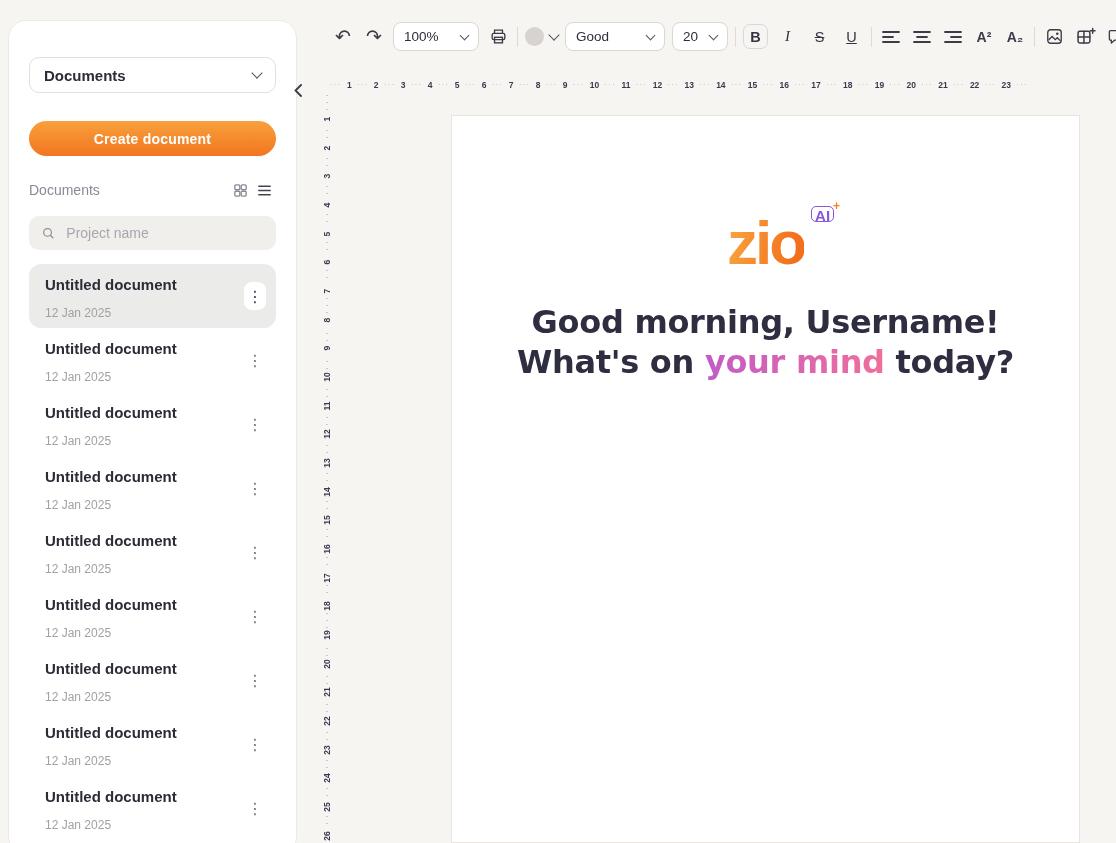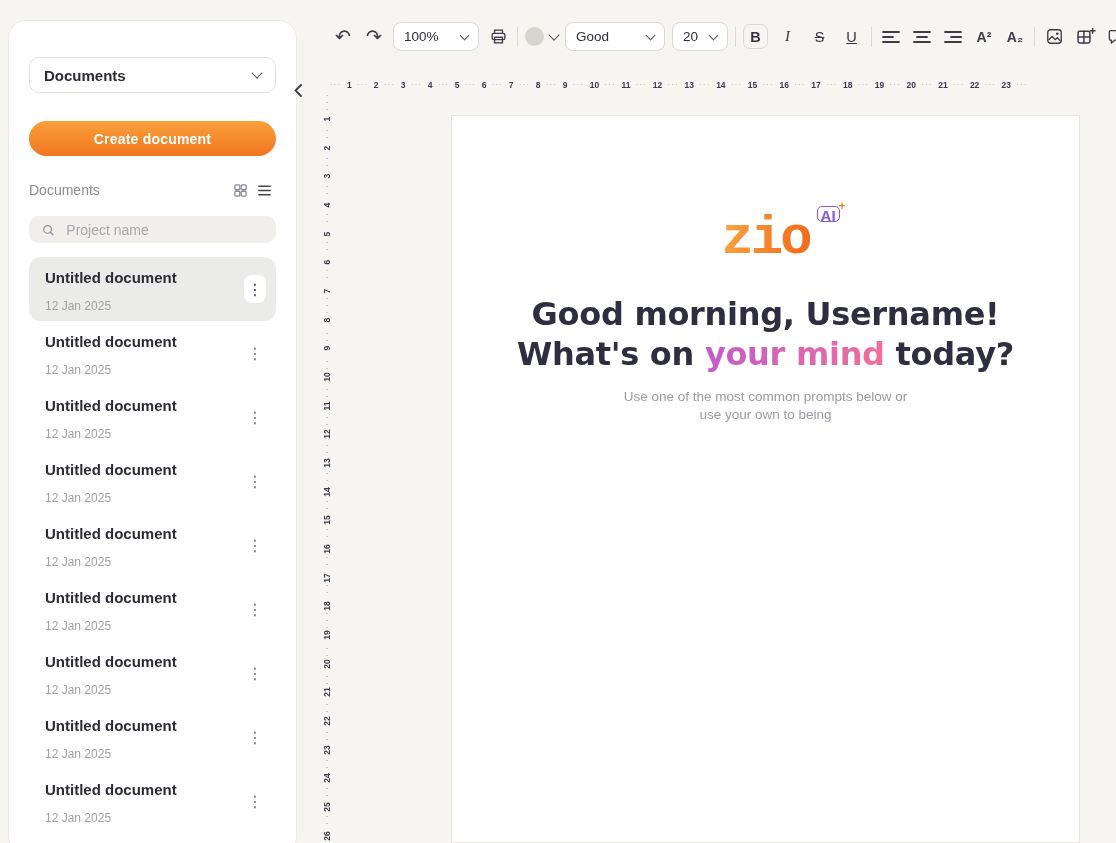--- a/index.html
+++ b/index.html
@@ -20,21 +20,21 @@
            font-size:15px;font-weight:600;color:#2c2b38;background:#fff;}
   .chev{width:8px;height:8px;border-right:1.7px solid #55545e;border-bottom:1.7px solid #55545e;
         transform:rotate(45deg);margin-top:-4px;flex:none}
   .create-btn{margin-top:28px;height:35px;width:100%;border:none;border-radius:18px;
         background:linear-gradient(180deg,var(--accent_light),#f2751f);color:#fff;font-size:14px;
         font-weight:700;font-family:inherit;cursor:pointer;letter-spacing:.2px}
   .docs-row{margin-top:22px;display:flex;align-items:center;}
   .docs-row .lbl{font-size:14px;color:#8b8995;flex:1}
   .view-btn{width:24px;height:24px;display:grid;place-items:center;color:#8b8995;cursor:pointer;border-radius:6px}
   .view-btn.active{color:#45444f}
-  .search-box{margin-top:14px;height:27px;background:#f1efec;border-radius:10px;display:flex;
+  .search-box{margin-top:14px;height:34px;background:#f1efec;border-radius:10px;display:flex;
         align-items:center;padding:0 12px;gap:9px;color:#8f8d95}
   .search-box input{border:none;background:transparent;outline:none;font-size:14px;color:#3a3946;
         width:100%;font-family:inherit}
   .search-box input::placeholder{color:#a8a6ae}
   .doc-list{margin-top:14px}
   .doc-item{position:relative;height:64px;padding:12px 44px 0 16px;border-radius:12px;cursor:pointer}
   .doc-item.selected{background:var(--selected_bg)}
   .doc-title{font-size:15px;font-weight:600;color:#2c2b38;white-space:nowrap}
   .doc-date{margin-top:13px;font-size:12px;color:#a3a19d}
   .kebab{position:absolute;right:10px;top:50%;transform:translateY(-50%);font-size:16px;color:#75747e;
@@ -72,22 +72,22 @@
   .vruler{position:absolute;left:320px;top:92px;width:14px;height:751px;
         background-image:radial-gradient(circle,#c9c6cf 0.7px,transparent 0.9px);
         background-size:14px 7px;background-position:center top}
   .vnum{position:absolute;left:0;width:14px;height:12px;line-height:12px;text-align:center;
         font-size:8.5px;font-weight:700;color:#3a3950;background:var(--app_bg);transform:rotate(-90deg)}
 
   
   .page{position:absolute;left:451px;top:115px;width:629px;height:728px;background:#fff;
         border:1px solid #e8e5e0;text-align:center}
   .logo-wrap{margin-top:96px;display:inline-block;position:relative}
-  .logo-text{font-size:54px;font-weight:800;letter-spacing:-3px;line-height:1;
-        font-family:Liberation Mono, monospace;
+  .logo-text{font-size:62px;font-weight:800;letter-spacing:-3px;line-height:1;
+        font-family:Liberation Sans, sans-serif;
         background:linear-gradient(100deg,var(--accent_light) 10%,#f2701d 85%);
         -webkit-background-clip:text;background-clip:text;color:transparent}
   .ai-badge{position:absolute;right:-30px;top:-6px;width:23px;height:16px;border:1.7px solid #8a57d6;
         border-radius:5px;color:#8a57d6;font-size:15px;font-weight:700;display:grid;place-items:center;background:#fff}
   .ai-plus{position:absolute;right:-36px;top:-13px;color:var(--accent);font-size:12px;font-weight:700}
   .greet{margin-top:28px;font-size:32px;line-height:40px;font-weight:700;color:var(--heading);
         letter-spacing:-.3px;font-family:"DejaVu Sans","Liberation Sans",sans-serif}
   .highlight{background:linear-gradient(90deg,var(--highlight_start),var(--highlight_end));
         -webkit-background-clip:text;background-clip:text;color:transparent}
   .subtitle{margin-top:14px;font-size:13.5px;line-height:18px;color:var(--muted);font-weight:500}
@@ -351,19 +351,15 @@
   <div class="page">
     <div class="logo-wrap">
       <span class="logo-text">zio</span>
       <span class="ai-badge">AI</span>
       <span class="ai-plus">+</span>
     </div>
     <div class="greet">
       <div>Good morning, Username!</div>
       <div><span>What's on </span><span class="highlight">your mind</span><span> today?</span></div>
     </div>
-    <div class="subtitle">
-      <div>Use one of the most common prompts below or</div>
-      <div>use your own to being</div>
-    </div>
   </div>
 
 </div>
 
 </body></html>

